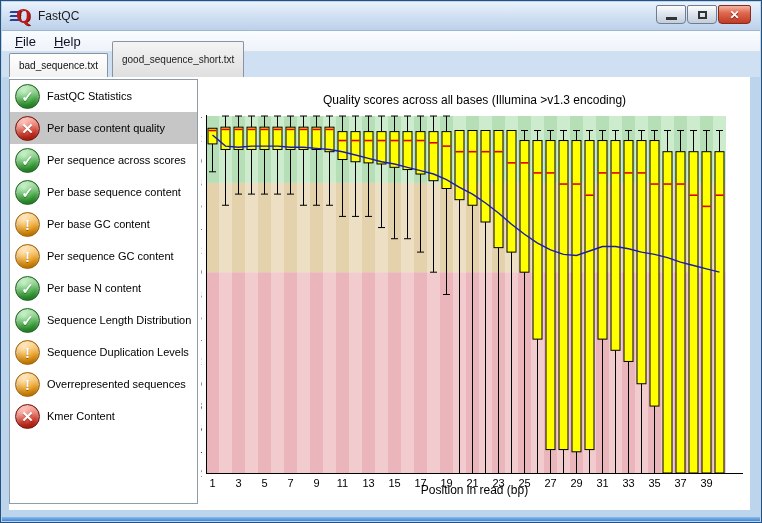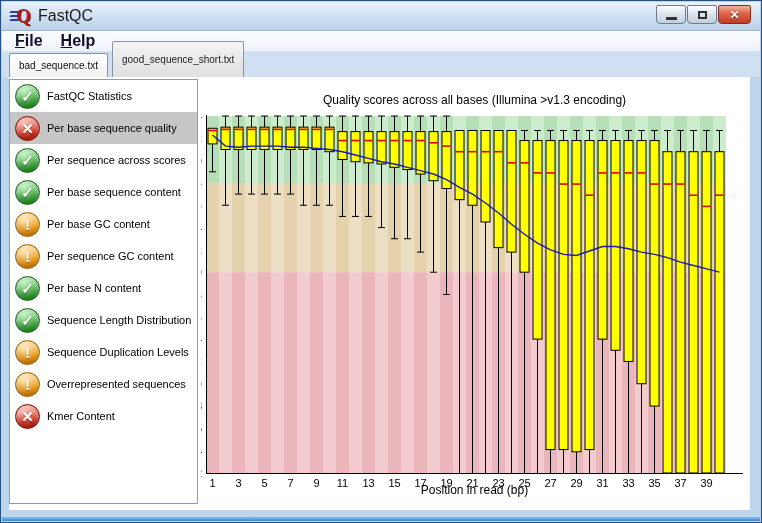--- a/index.html
+++ b/index.html
@@ -14,37 +14,37 @@
     position:absolute; left:1px; top:1px; right:1px; height:29px;
     background:linear-gradient(#eaf2fc, #d3e2f4 45%, #bcd1ea);
     border-bottom:1px solid #9fb6d2;
   }
   .titlebar-inner { position:absolute; left:8px; top:0; height:100%; display:flex; align-items:center; gap:6px; }
   .app-logo { position:relative; width:22px; height:20px; }
   .app-logo .swoosh { position:absolute; left:0; width:11px; height:2px; background:#2d3f9a; transform:skewX(-30deg); }
   .app-logo .swoosh.s1 { top:5px; } .app-logo .swoosh.s2 { top:9px; } .app-logo .swoosh.s3 { top:13px; }
   .app-logo .q { position:absolute; left:6px; top:-1px; color:#c01818; font-family:"Liberation Serif",serif;
     font-weight:bold; font-size:19px; text-shadow:1px 1px 0 #7a1010; }
-  .win-title { font-size:16px; color:#1c1c1c; }
+  .win-title { font-size:12px; color:#1c1c1c; }
   .winbtns { position:absolute; right:9px; top:3px; display:flex; gap:1px; }
   .wbtn {
     width:30px; height:19px; border:1px solid #6e7e90; border-radius:2px 2px 4px 4px;
     background:linear-gradient(#fdfdfd, #dfe6ee 45%, #c3cedb);
     display:flex; align-items:center; justify-content:center; cursor:default;
   }
   .wbtn.close { width:33px; border-color:#7e2d1e; background:linear-gradient(#f3b4a4, #e06950 40%, #c23a24); }
   .glyph-min { width:11px; height:3px; background:#333; margin-top:8px; }
   .glyph-max { width:9px; height:8px; border:2px solid #333; background:transparent; }
   .glyph-x { color:#fff; font-size:12px; font-weight:bold; text-shadow:0 1px 1px #6b1c10; line-height:1; }
   .menubar {
     position:absolute; left:1px; top:30px; right:1px; height:21px;
     background:linear-gradient(#fafcfe,#eef3fa); border-bottom:1px solid #d7e0ee;
     display:flex; align-items:center; padding-left:13px; gap:18px;
   }
-  .menu-item { font-size:16px; color:#101028;font-weight:bold; }
+  .menu-item { font-size:13px; color:#101028; }
   .menu-item u { text-decoration:underline; }
   .tabbar {
     position:absolute; left:1px; top:51px; right:1px; height:25px;
     background:#cfe0f3;
   }
   .tab {
     position:absolute; bottom:0; border:1px solid #8a93a1; border-bottom:none;
     font-size:10px; color:#111; padding:0 9px; display:flex; align-items:center;
     border-radius:2px 2px 0 0;
   }
@@ -116,21 +116,21 @@
 
   <div class="content">
 
     <div class="sidebar">
       <div class="side-item">
         <span class="st-icon pass">✓</span>
         <span class="side-label">FastQC Statistics</span>
       </div>
       <div class="side-item selected">
         <span class="st-icon fail">✕</span>
-        <span class="side-label">Per base sequence quality</span>
+        <span class="side-label">Per base content quality</span>
       </div>
       <div class="side-item">
         <span class="st-icon pass">✓</span>
         <span class="side-label">Per sequence across scores</span>
       </div>
       <div class="side-item">
         <span class="st-icon pass">✓</span>
         <span class="side-label">Per base sequence content</span>
       </div>
       <div class="side-item">

